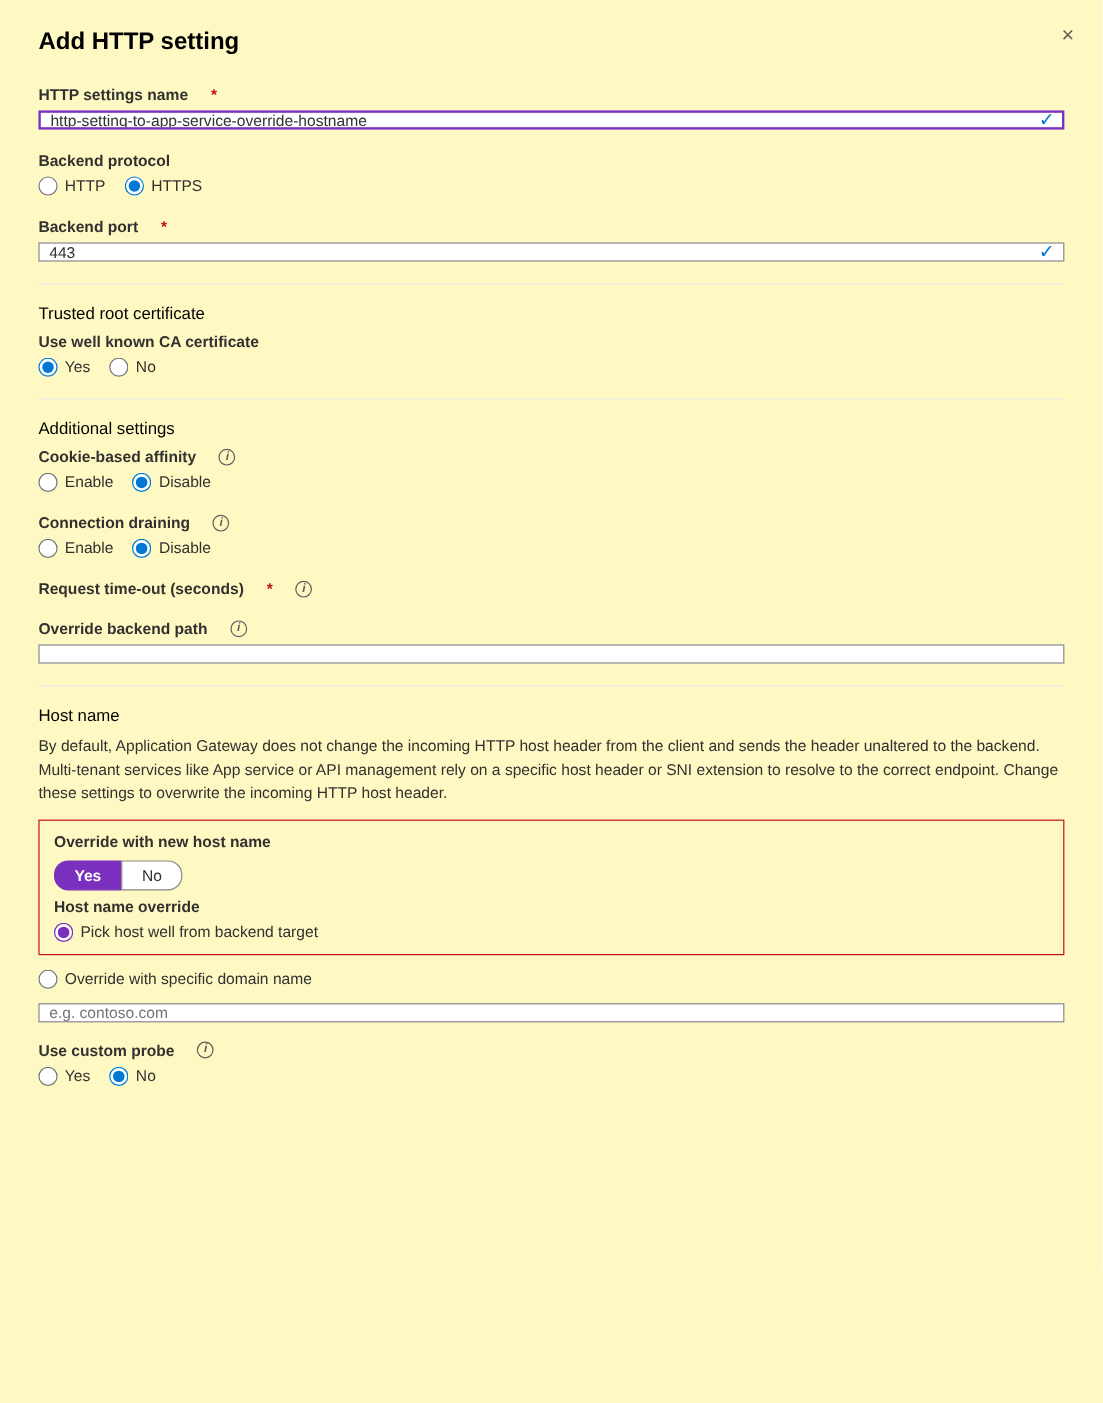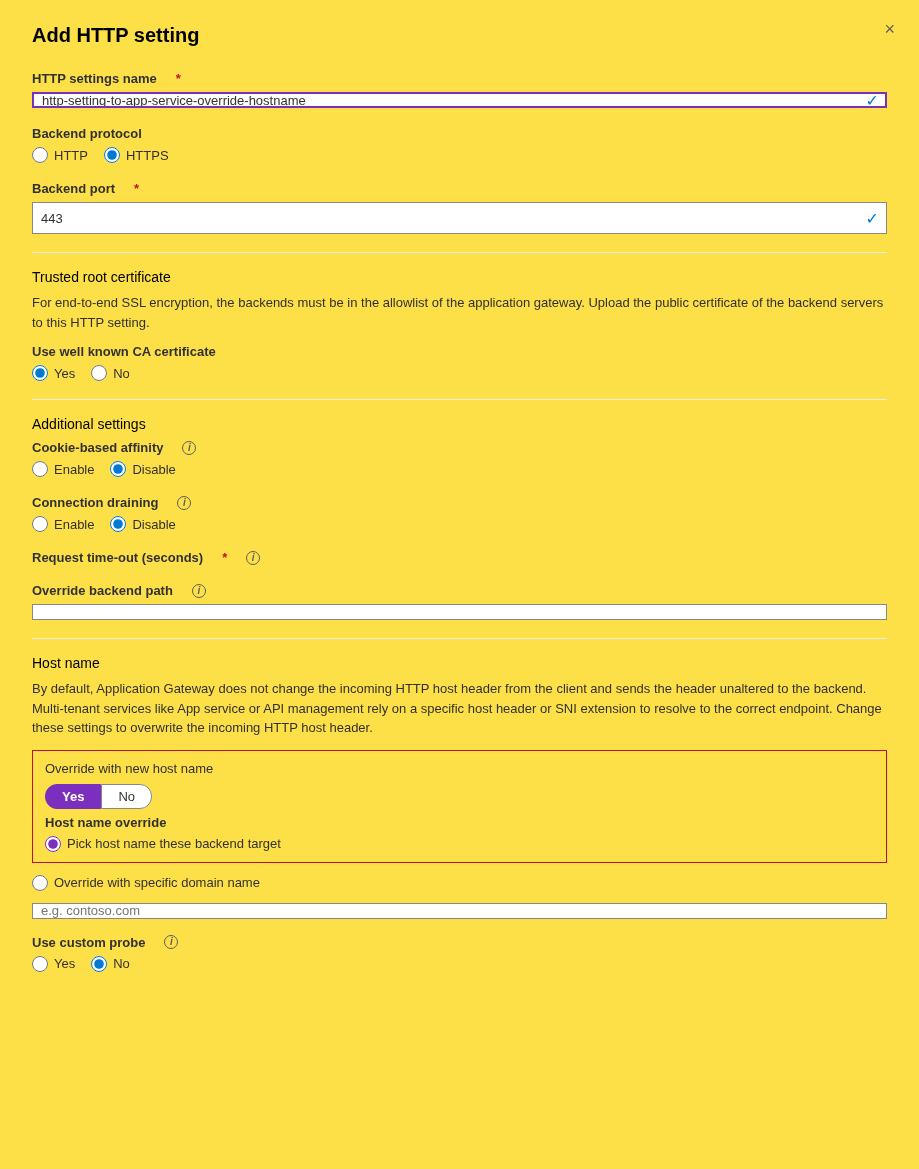--- a/index.html
+++ b/index.html
@@ -5,21 +5,21 @@
     * { box-sizing: border-box; margin: 0; padding: 0; }
     body {
       font-family: 'Segoe UI', sans-serif;
       font-size: 13px;
       color: #323130;
       background: #fff;
     }
     .panel {
       width: 919px;
       min-height: 1169px;
-      background: #fde047;
+      background: #fef9c3;
       padding: 24px 32px 40px 32px;
       position: relative;
     }
     .panel-title {
       font-size: 20px;
       font-weight: 600;
       color: #000;
       margin-bottom: 24px;
     }
     .close-btn {
@@ -70,21 +70,21 @@
     }
     .input-border-purple {
       border: 2px solid #7b2fbe !important;
     }
     .dropdown-wrapper {
       position: relative;
       width: 100%;
     }
     .dropdown-wrapper select {
       width: 100%;
-      height: 32px;
+      height: 16px;
       border: 1px solid #8a8886;
       padding: 0 30px 0 8px;
       font-size: 13px;
       color: #323130;
       background: #fff;
       appearance: none;
       outline: none;
       cursor: pointer;
     }
     .dropdown-wrapper .dropdown-check {
@@ -97,21 +97,21 @@
       pointer-events: none;
     }
     .radio-group {
       display: flex;
       align-items: center;
       gap: 16px;
       margin-top: 4px;
     }
     .radio-option {
       display: flex;
-      align-items: center;
+      align-items: flex-start;
       gap: 6px;
       cursor: pointer;
     }
     .radio-option input[type="radio"] {
       accent-color: #0078d4;
       width: 16px;
       height: 16px;
       cursor: pointer;
     }
     .radio-option input[type="radio"].purple-radio {
@@ -236,21 +236,20 @@
         <option value="443">443</option>
       </select>
       <span class="dropdown-check">✓</span>
     </div>
   </div>
 
   <hr class="thin">
 
   <div class="field-group">
     <div class="section-title">Trusted root certificate</div>
-    <div class="section-desc">For end-to-end SSL encryption, the backends must be in the allowlist of the application gateway. Upload the public certificate of the backend servers to this HTTP setting.</div>
     <div class="field-label">Use well known CA certificate</div>
     <div class="radio-group">
       <label class="radio-option">
         <input type="radio" name="wellknown" checked="" style="">
         <span>Yes</span>
       </label>
       <label class="radio-option">
         <input type="radio" name="wellknown" style="">
         <span>No</span>
       </label>
@@ -316,31 +315,31 @@
   </div>
 
   <hr class="thin">
 
   <div class="field-group">
     <div class="section-title">Host name</div>
     <div class="section-desc">By default, Application Gateway does not change the incoming HTTP host header from the client and sends the header unaltered to the backend. Multi-tenant services like App service or API management rely on a specific host header or SNI extension to resolve to the correct endpoint. Change these settings to overwrite the incoming HTTP host header.</div>
 
     <div class="highlight-box">
 
-      <div style="font-size:13px; font-weight:400; margin-bottom:8px;">Override with new host name</div>
+      <div style="font-size:13px; font-weight:700; margin-bottom:8px;">Override with new host name</div>
       <div class="toggle-group">
         <button class="toggle-yes">Yes</button>
         <button class="toggle-no">No</button>
       </div>
 
       <div class="sub-field-label">Host name override</div>
       <div class="radio-group" style="flex-direction:column; align-items:flex-start; gap:8px;">
         <label class="radio-option">
           <input type="radio" name="hostnameoverride" checked="" class="purple-radio" style="accent-color: rgb(123, 47, 190);">
-          <span>Pick host name these backend target</span>
+          <span>Pick host well from backend target</span>
         </label>
       </div>
     </div>
 
     <div style="margin-bottom:12px;">
       <label class="radio-option">
         <input type="radio" name="hostnameoverride" style="">
         <span>Override with specific domain name</span>
       </label>
     </div>

